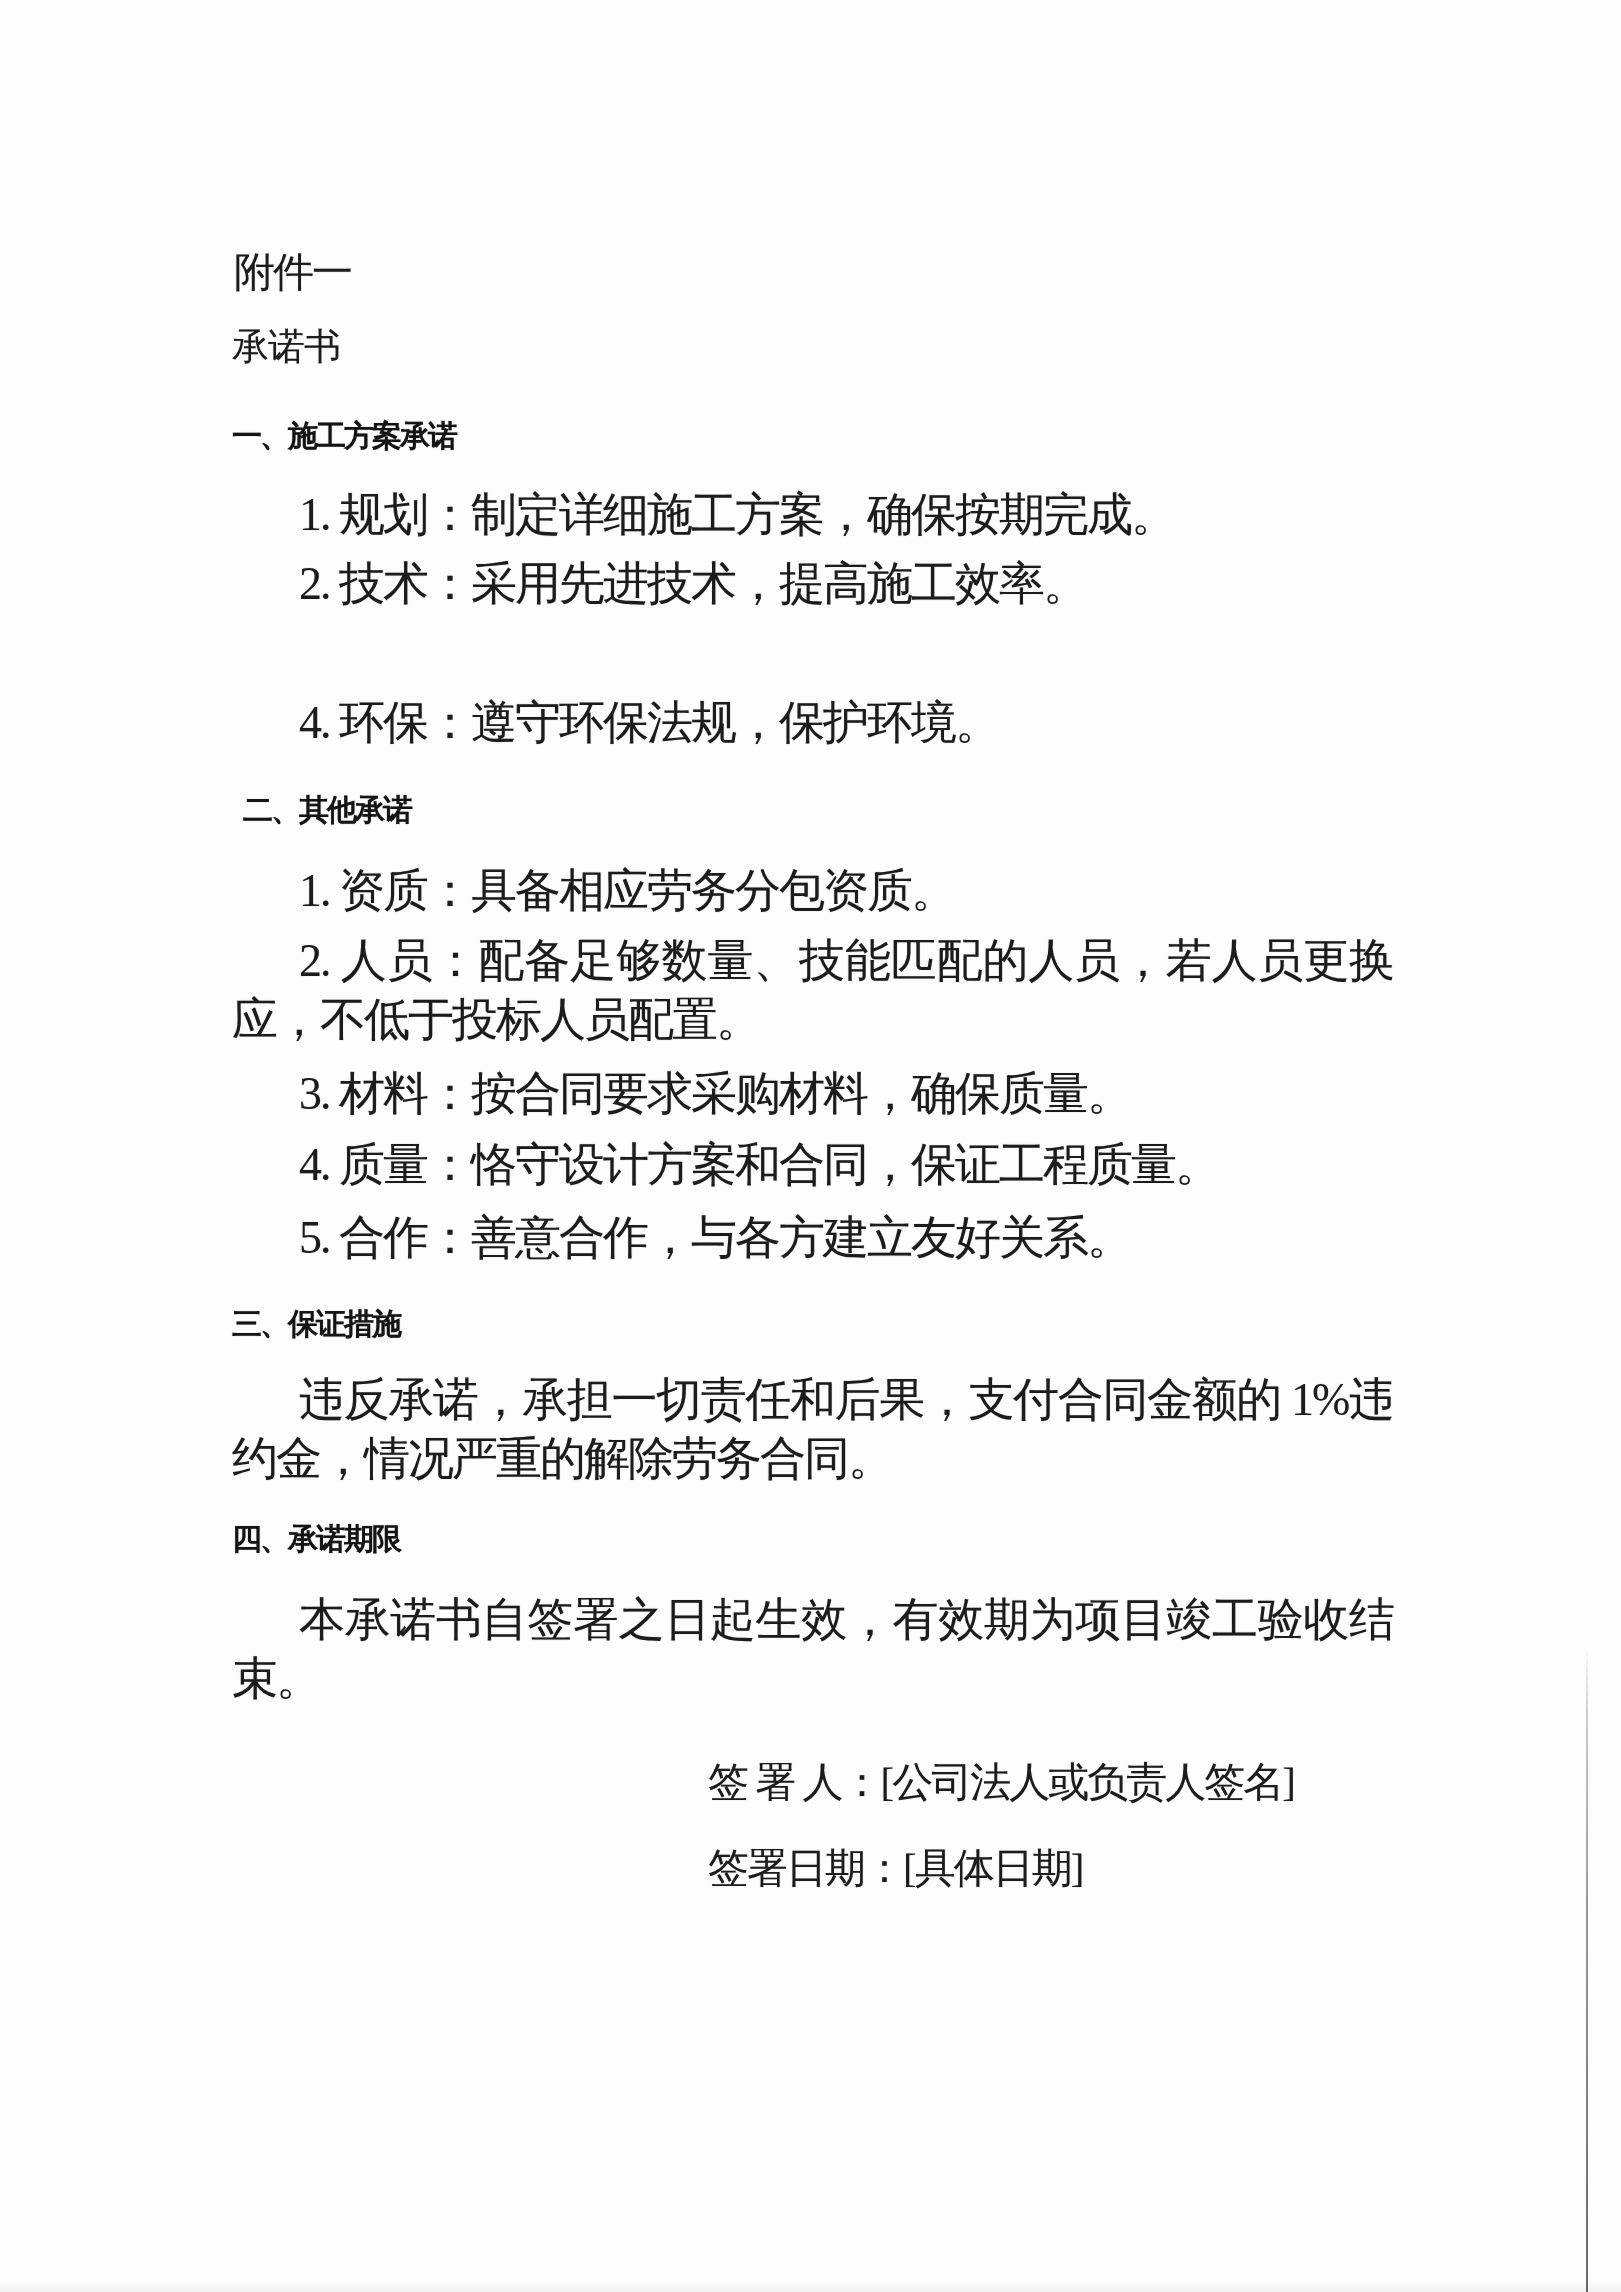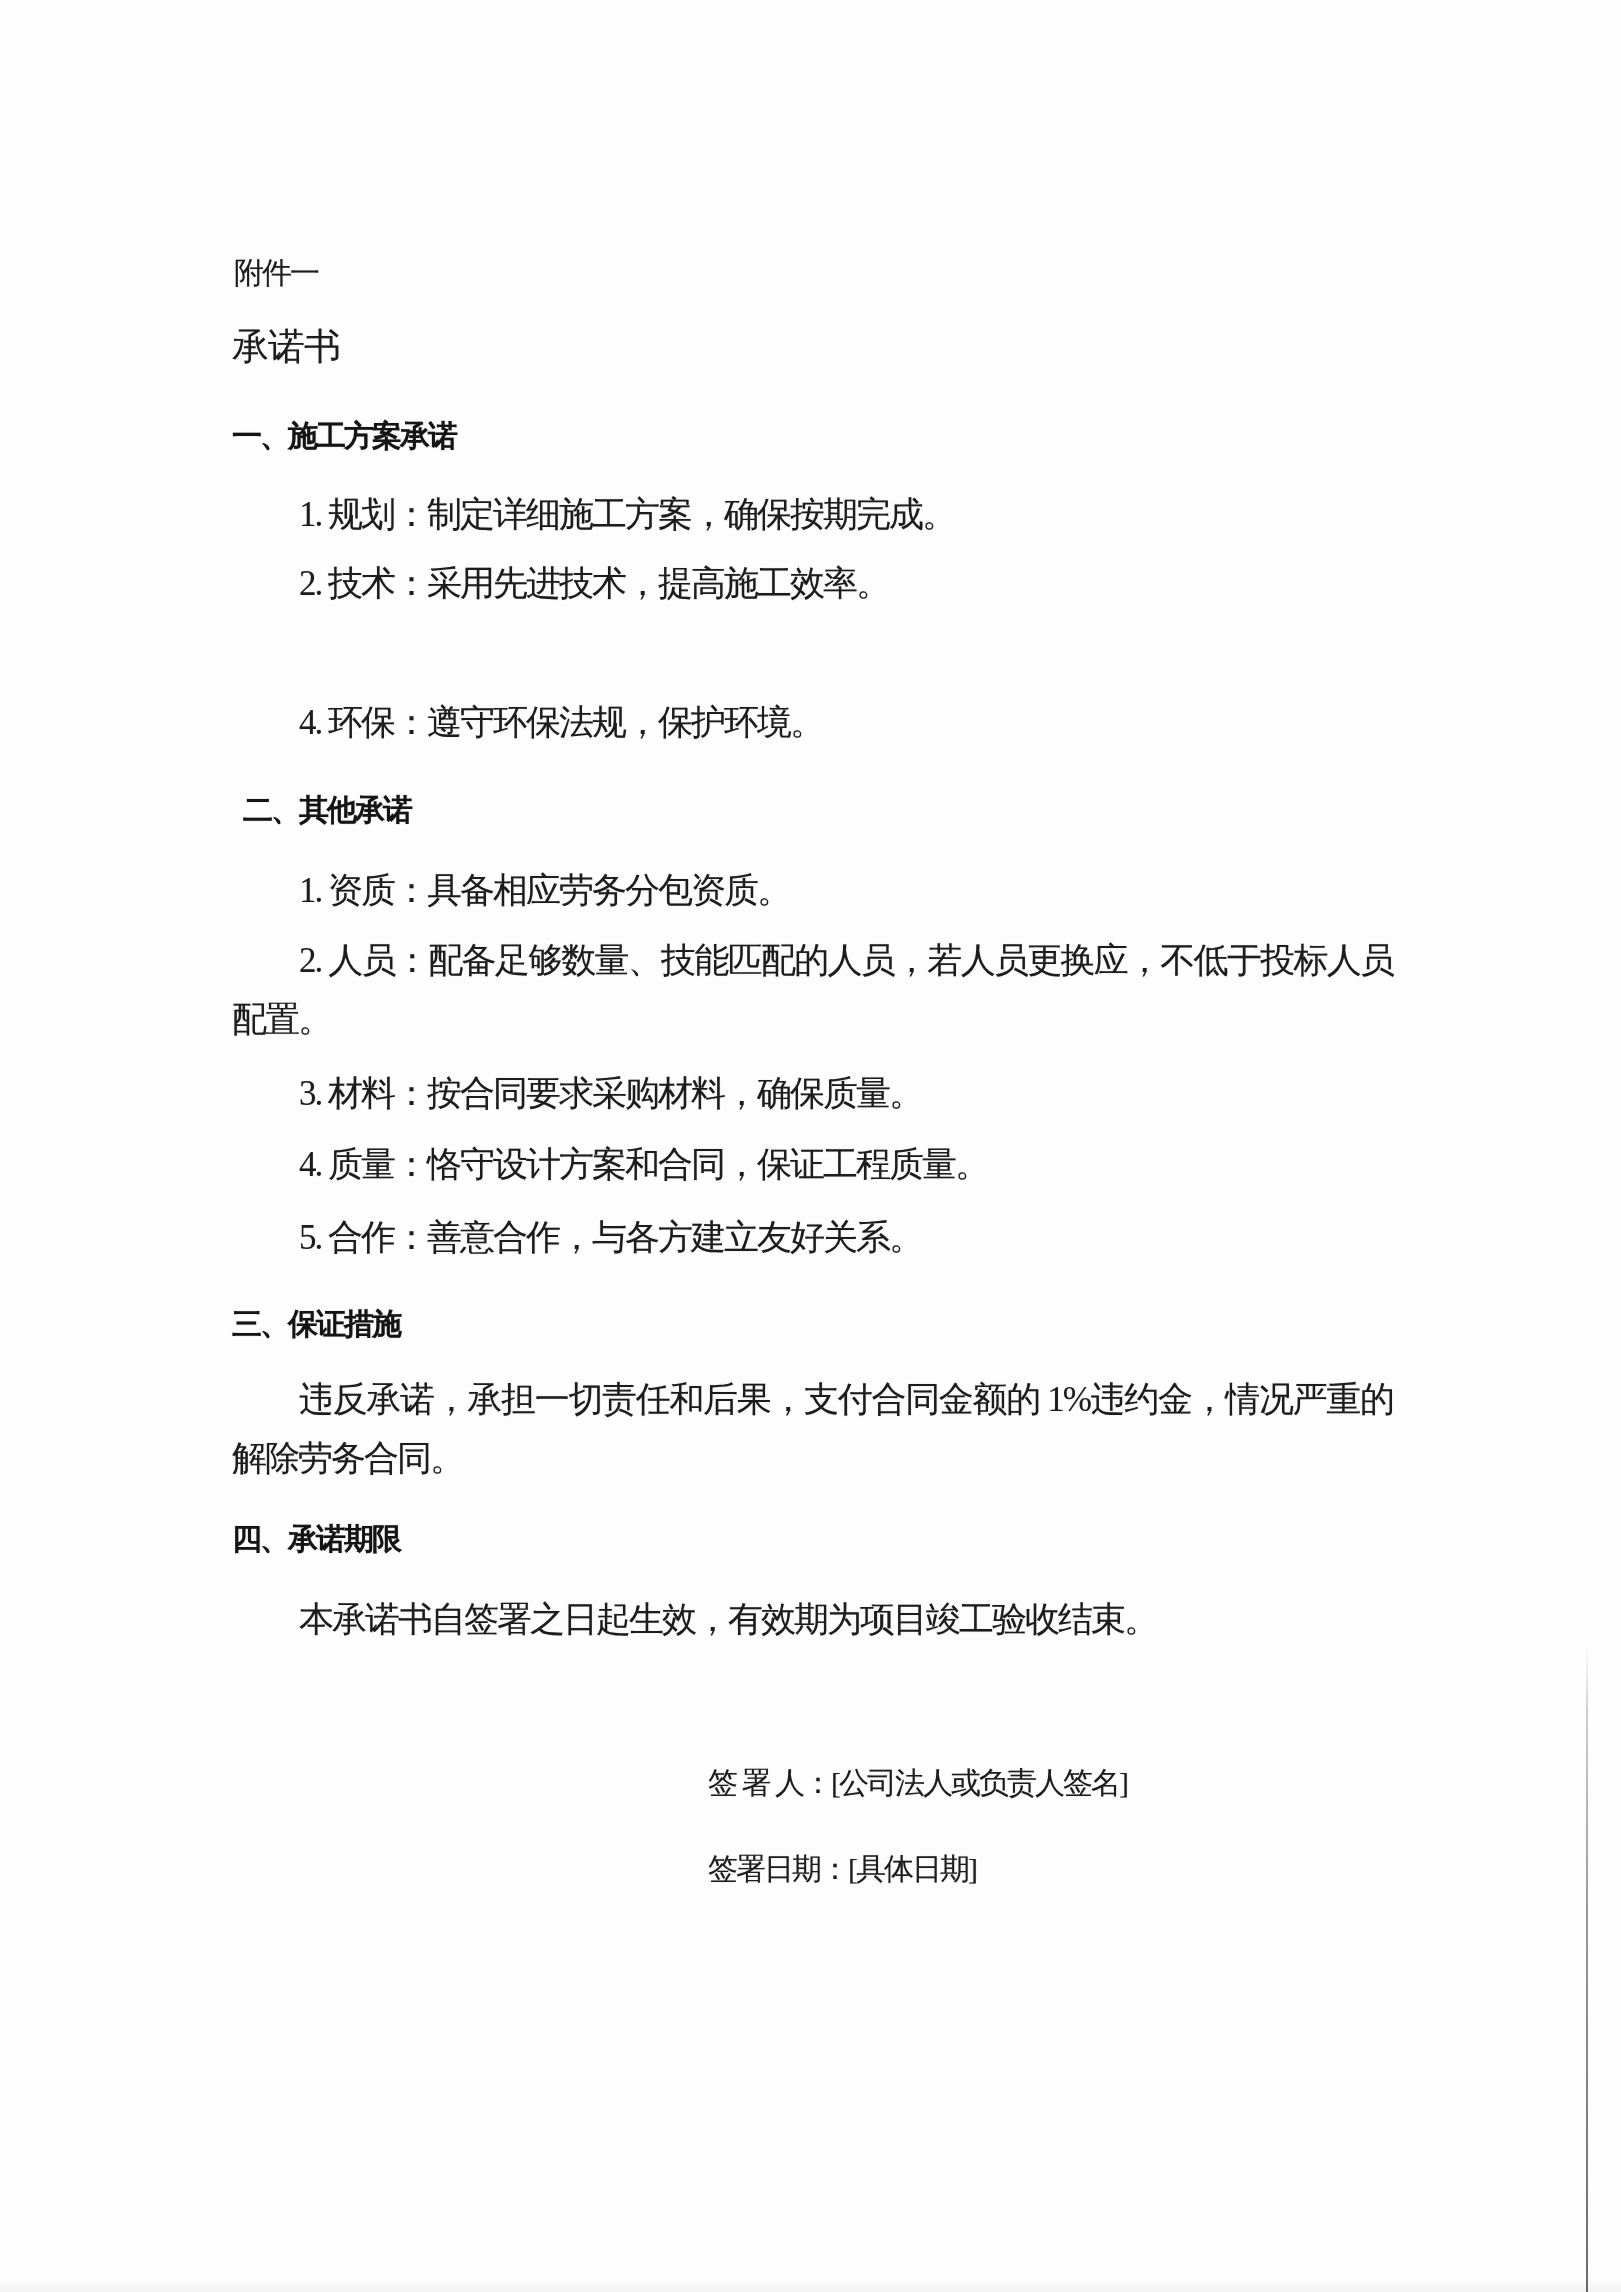--- a/index.html
+++ b/index.html
@@ -12,31 +12,31 @@
     width: 1621px;
     height: 2293px;
     background: #fdfdfd;
     overflow: hidden;
     font-family: "Liberation Serif", "DejaVu Serif", serif;
     color: #1c1c1c;
   }
   
   .txt {
     position: absolute;
-    font-size: 30px;
+    font-size: 41px;
     letter-spacing: -2px;
     line-height: 59px;
     text-shadow: 0 0 1px rgba(40,40,40,0.35);
     white-space: nowrap;
   }
   .block {
     position: absolute;
     left: 232px;
     width: 1161px;
-    font-size: 35px;
+    font-size: 46px;
     letter-spacing: -2px;
     line-height: 59px;
     text-align: justify;
     text-justify: inter-ideograph;
     text-indent: 67px;
     text-shadow: 0 0 1px rgba(40,40,40,0.35);
   }
   .heading {
     position: absolute;
     left: 232px;

